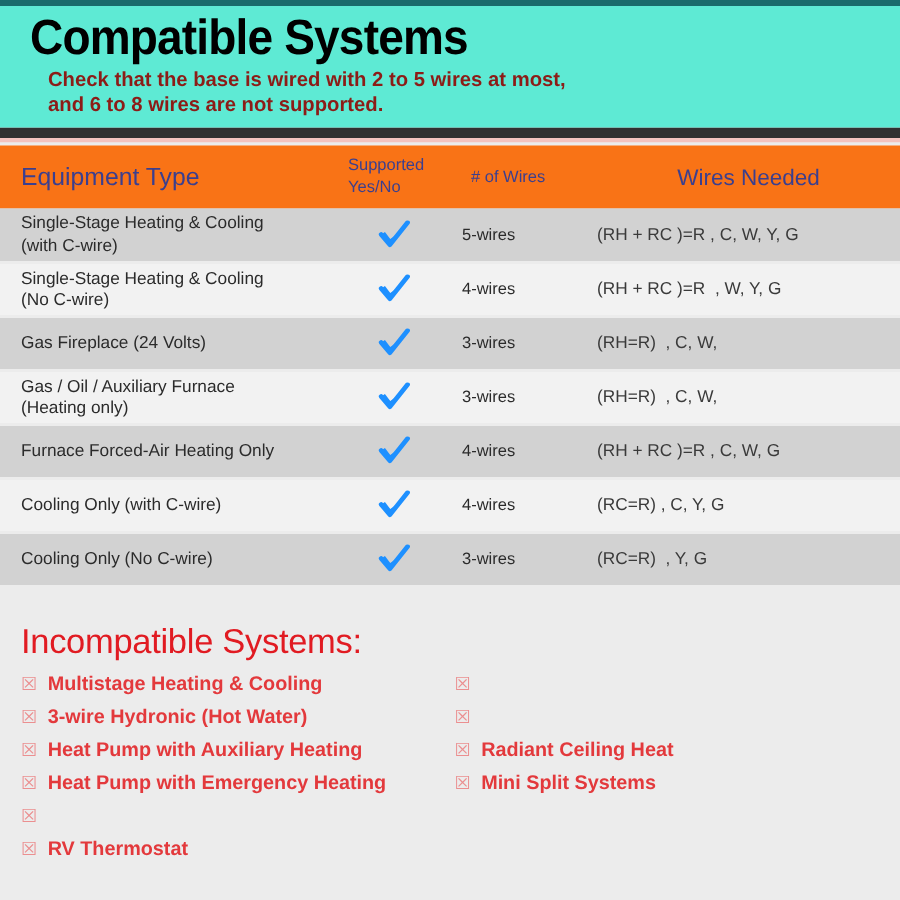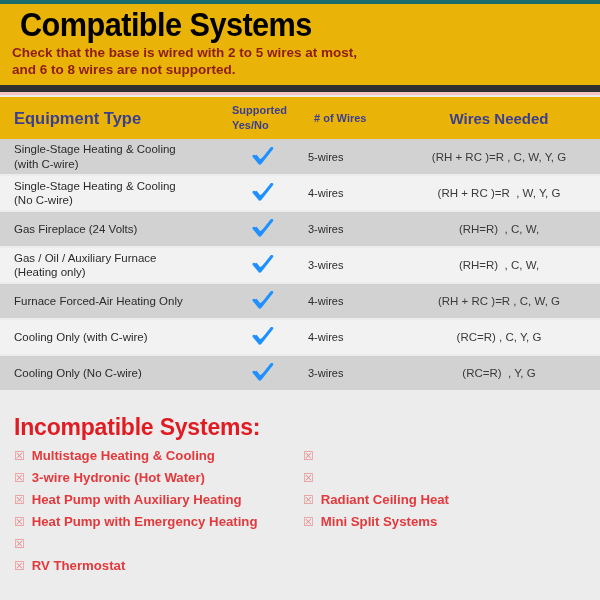--- a/index.html
+++ b/index.html
@@ -20,37 +20,37 @@
     background: #ececec;
     overflow: hidden;
   }
 
   
   .top-strip {
     height: 4px;
     background: #1a6b6b;
   }
   .header {
-    background: #eab308;
+    background: #5eead4;
     padding: 4px 0 6px 0;
     position: relative;
   }
   .header-title {
     font-family: "Liberation Sans Narrow", "Liberation Sans", sans-serif;
     font-size: 33px;
     font-weight: bold;
     color: #000000;
     letter-spacing: -0.6px;
     margin: 0 0 1px 20px;
     line-height: 1.05;
     transform: scaleX(0.93);
     transform-origin: left center;
   }
   .header-sub {
-    margin: 0 0 0 12px;
+    margin: 0 0 0 32px;
     color: #8c1c17;
     font-size: 13.5px;
     font-weight: bold;
     line-height: 1.32;
   }
   .header-sub div { white-space: nowrap; }
   .dark-bar {
     height: 7px;
     background: #303030;
   }
@@ -68,23 +68,23 @@
     width: 600px;
     border-collapse: collapse;
     table-layout: fixed;
   }
   .table col.c1 { width: 218px; }
   .table col.c2 { width: 90px; }
   .table col.c3 { width: 90px; }
   .table col.c4 { width: 202px; }
 
   .thead-row th {
-    background: #eab308;
+    background: #f97316;
     color: #3b3f8f;
-    font-weight: bold;
+    font-weight: normal;
     padding: 0;
     vertical-align: middle;
     height: 42px;
   }
   .th-equip {
     font-size: 16.5px;
     text-align: left;
     padding-left: 14px !important;
   }
   .th-supported {
@@ -120,38 +120,38 @@
   .cell-check {
     text-align: center;
   }
   .cell-num {
     font-size: 11px;
     color: #2b2b2b;
   }
   .cell-wires {
     font-size: 11.5px;
     color: #3a3a3a;
-    text-align: center;
+    text-align: left;
     white-space: pre;
   }
   .check {
     display: inline-block;
     width: 22px;
     height: 20px;
     vertical-align: middle;
   }
 
   
   .incompat {
     padding: 22px 0 0 0;
   }
   .incompat-title {
     color: #e11b22;
     font-size: 23px;
-    font-weight: bold;
+    font-weight: normal;
     margin: 0 0 4px 14px;
     letter-spacing: -0.2px;
   }
   .cols {
     display: flex;
     align-items: flex-start;
   }
   .col-left  { width: 300px; padding-left: 14px; box-sizing: border-box; }
   .col-right { width: 300px; padding-left: 3px; box-sizing: border-box; }
   .ilist {

